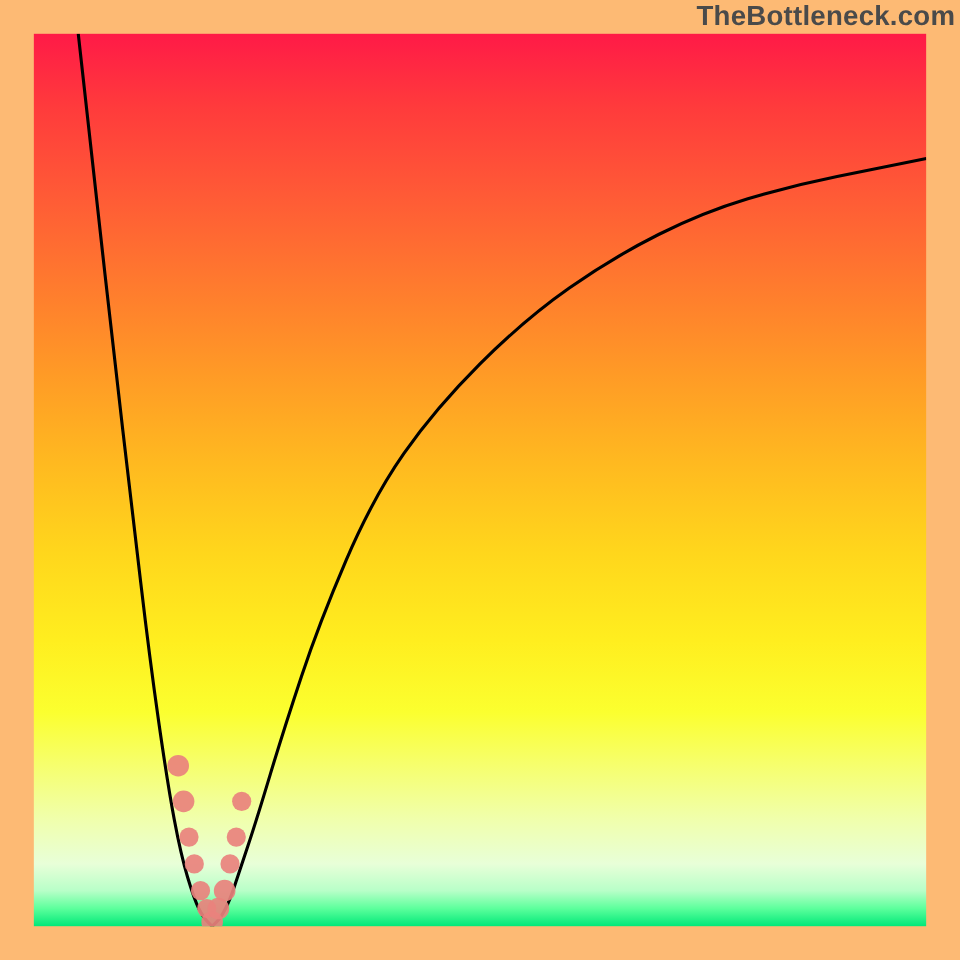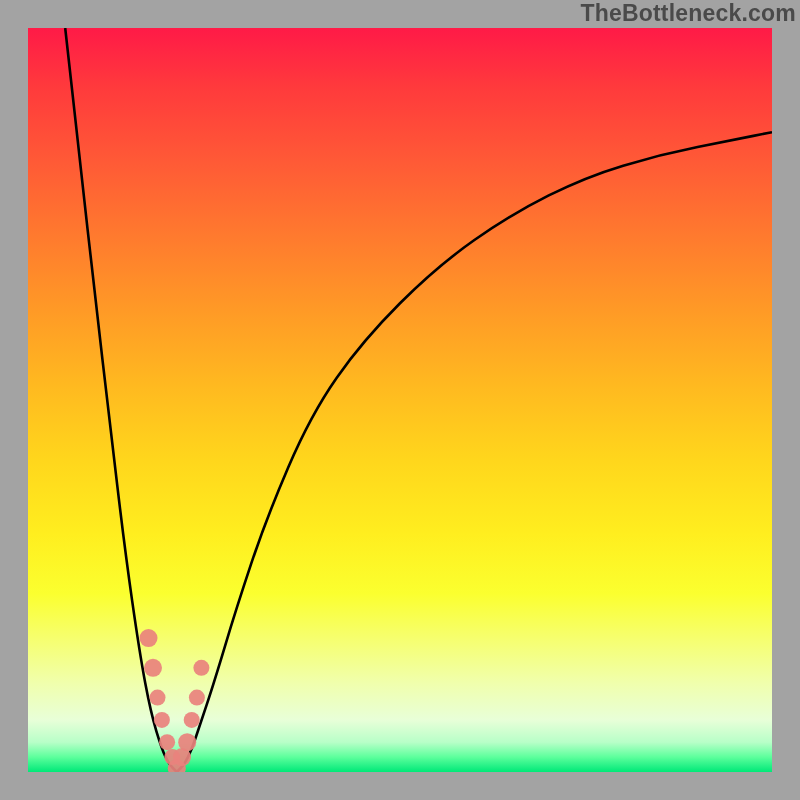--- a/index.html
+++ b/index.html
@@ -9,21 +9,21 @@
     height: 800px;
     overflow: hidden;
     background: #000;
     font-family: Arial, Helvetica, sans-serif;
   }
   .frame {
     position: absolute;
     left: 0; top: 0;
     width: 800px;
     height: 800px;
-    background: #a3a3a3;
+    background: #fdba74;
   }
   .plot-area {
     position: absolute;
     left: 28px;
     top: 28px;
     width: 744px;
     height: 744px;
     overflow: hidden;
   }
   .gradient {

